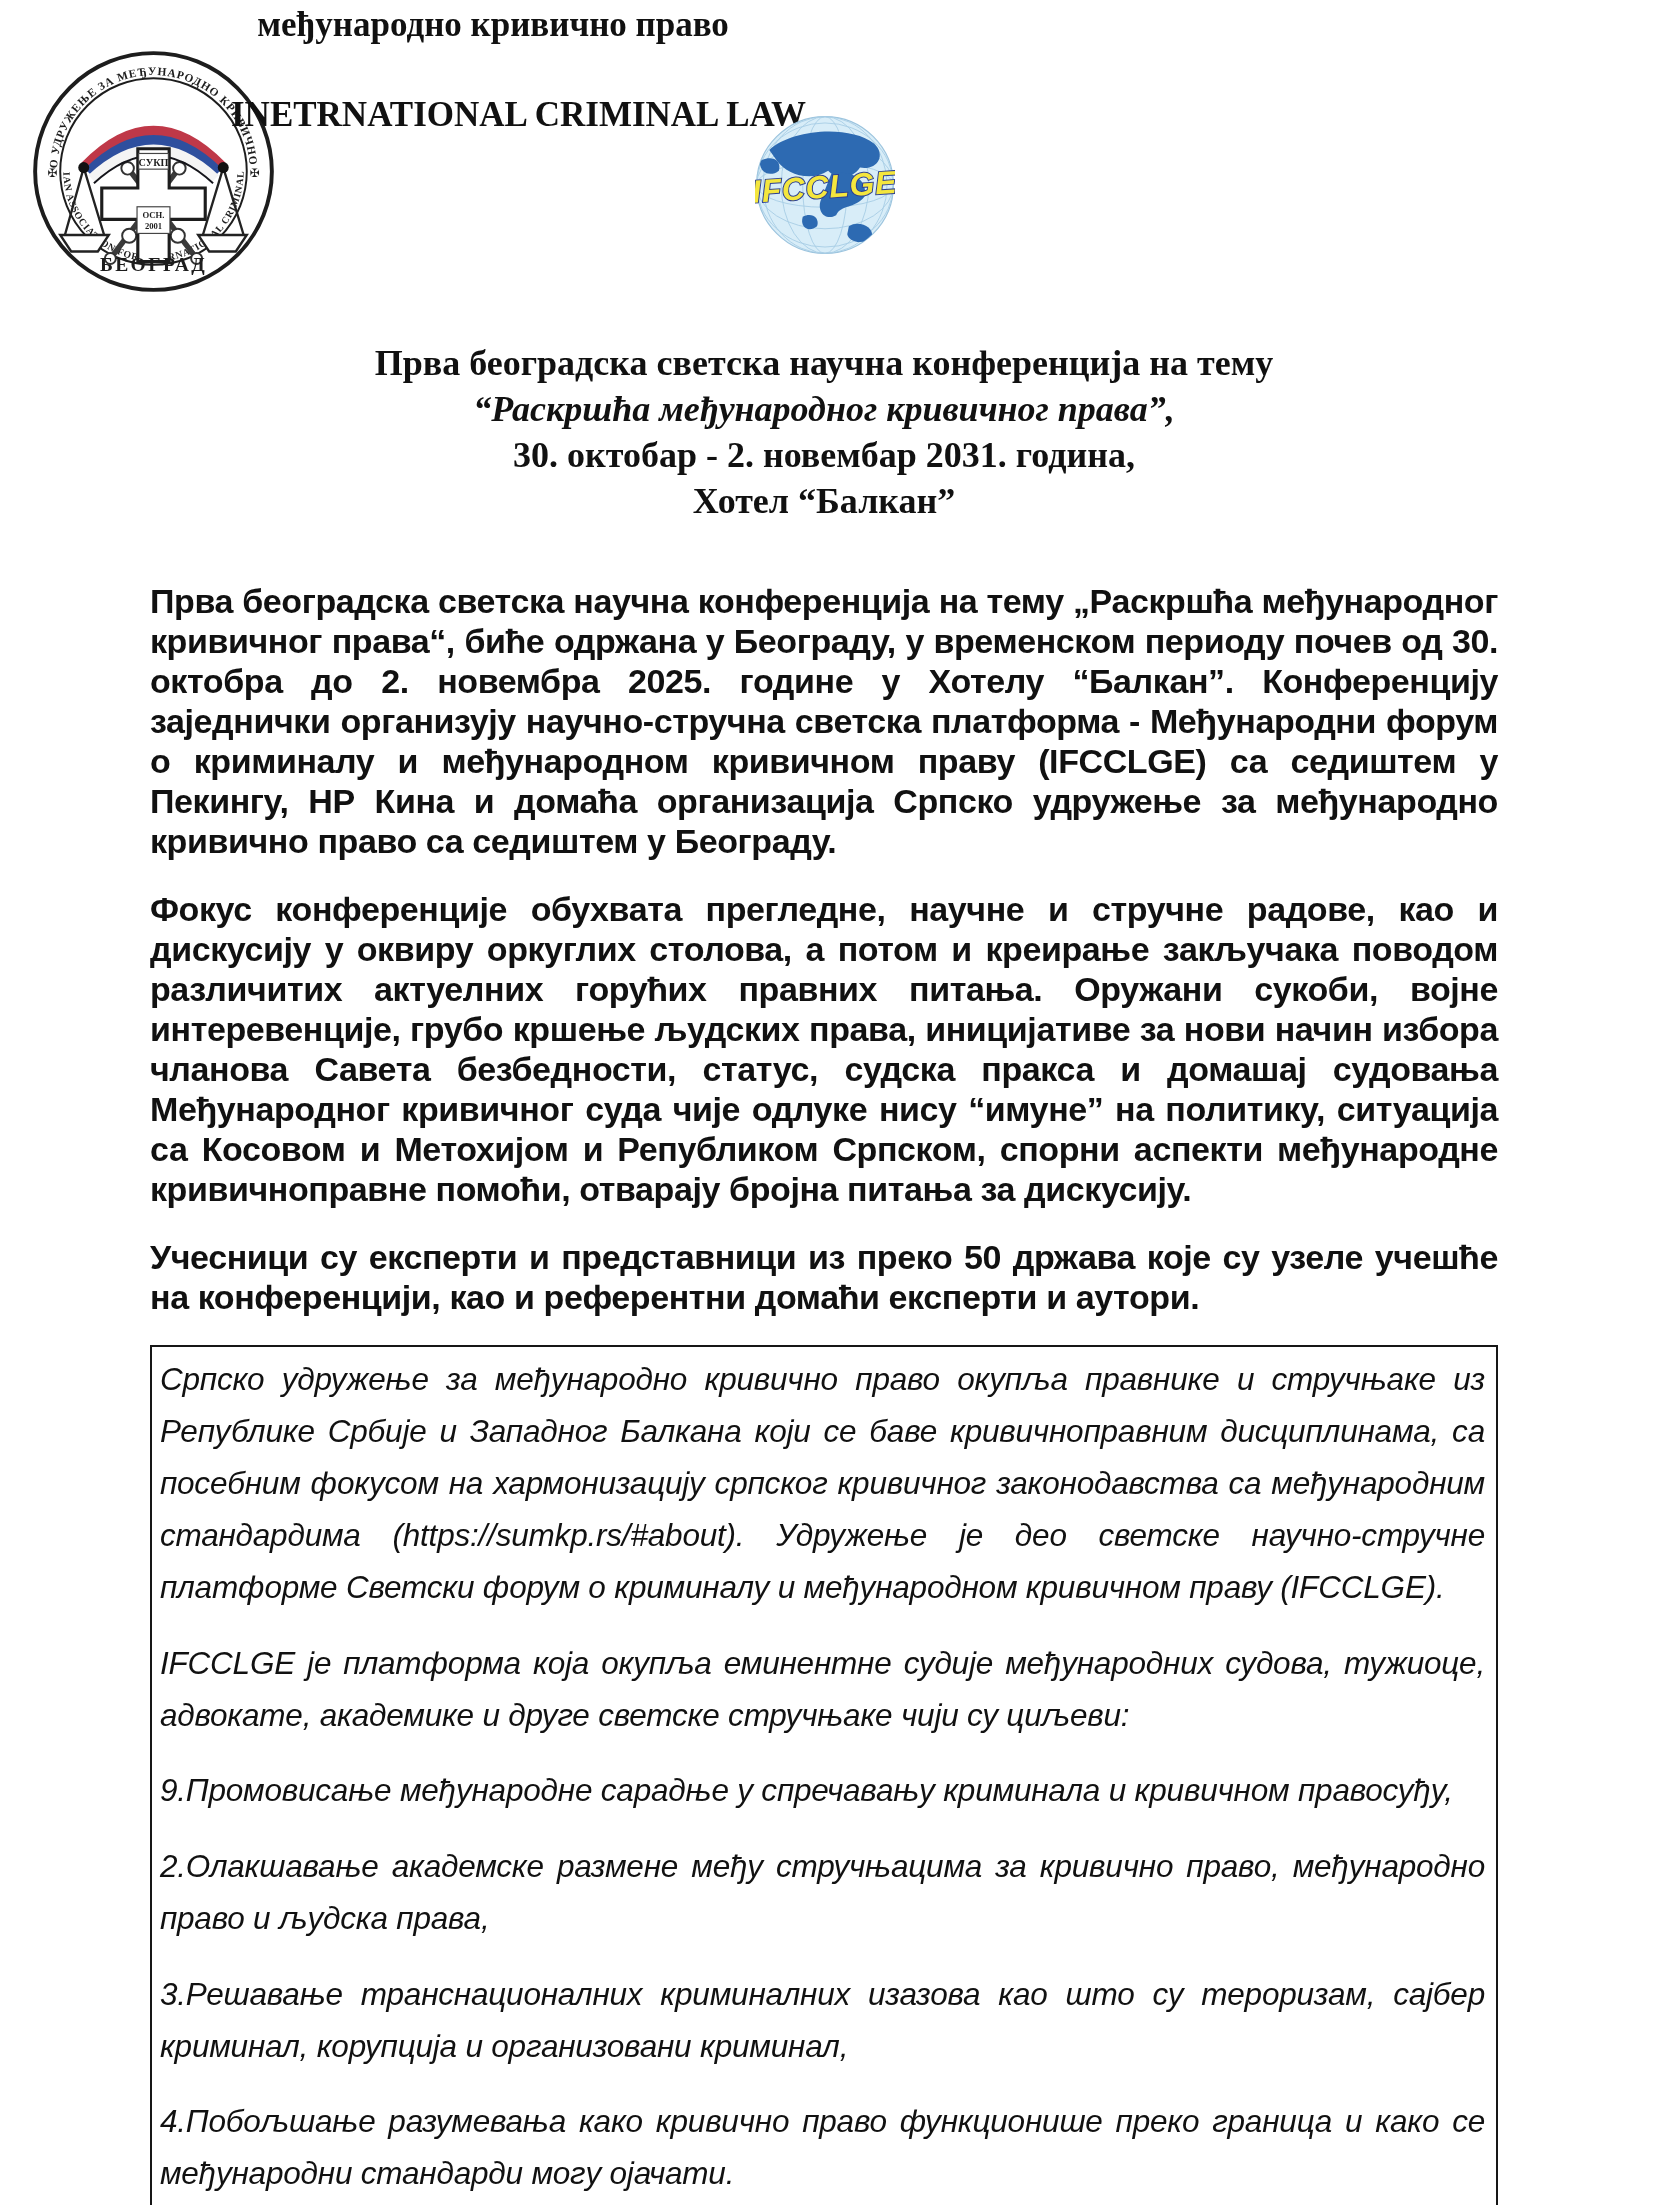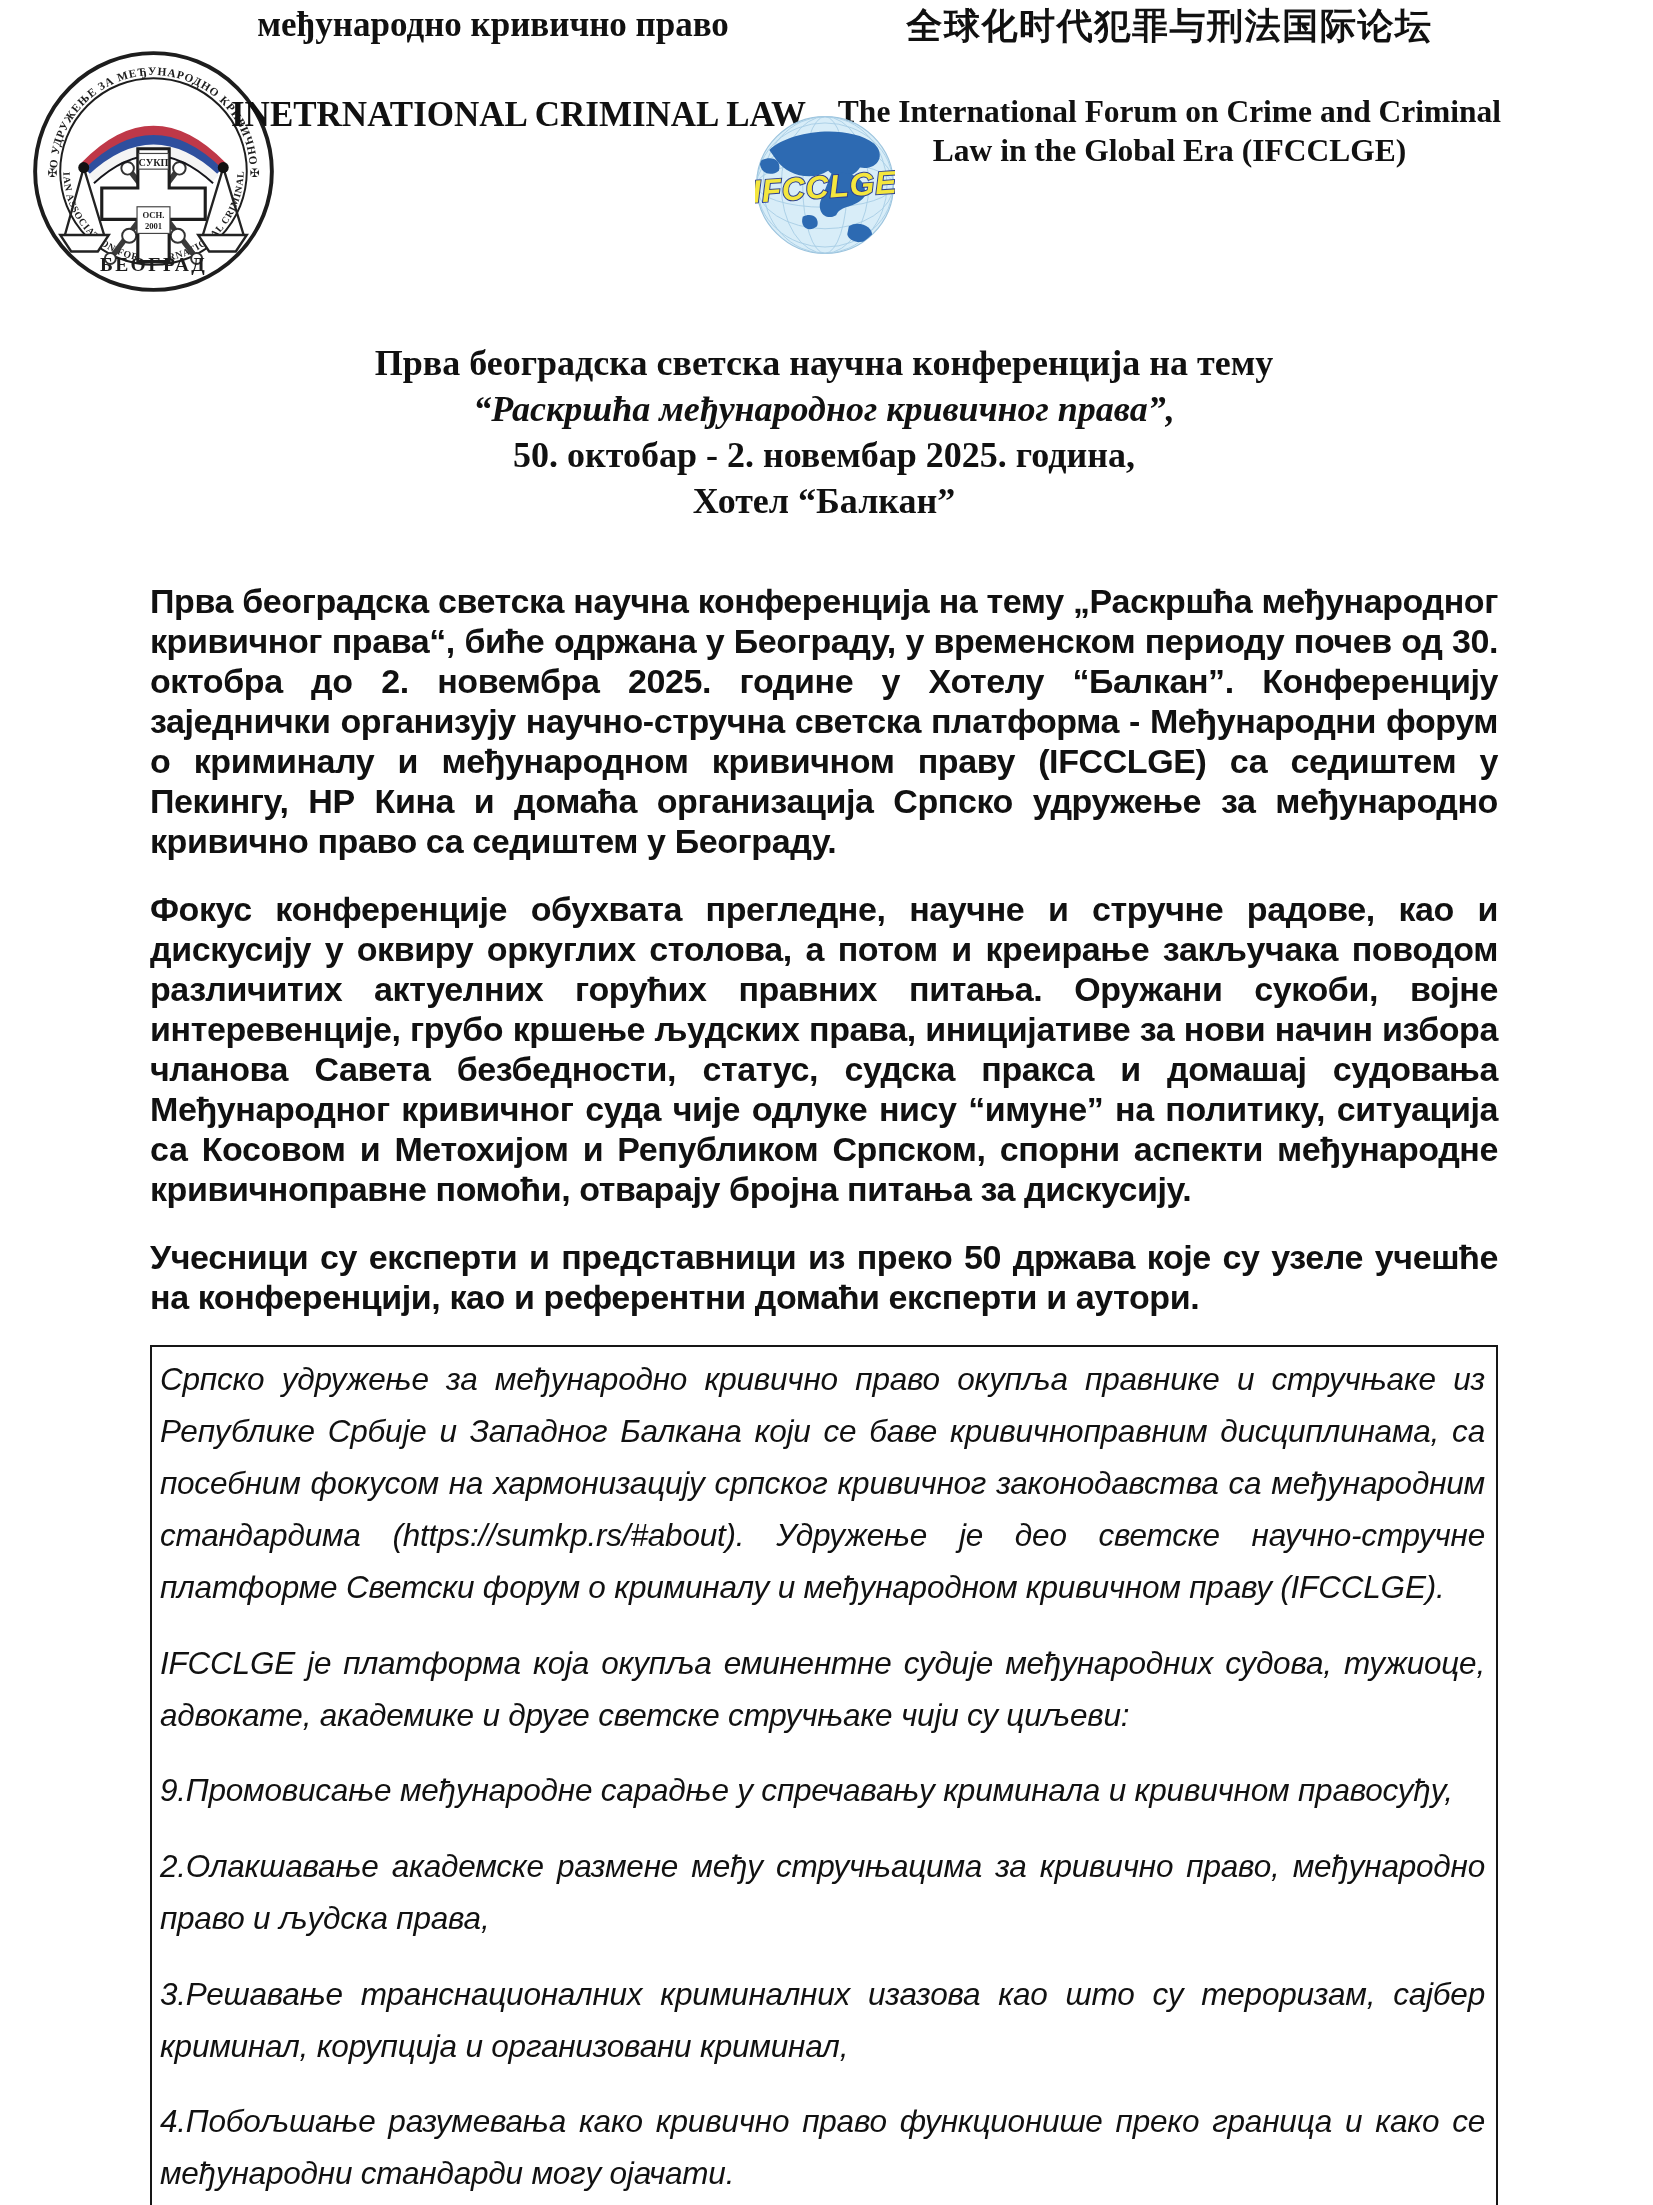--- a/index.html
+++ b/index.html
@@ -131,27 +131,20 @@
 
   <div class="org-left">
     <div class="sr">
       <div>међународно кривично право</div>
     </div>
     <div class="en">
       <div>INETRNATIONAL CRIMINAL LAW</div>
     </div>
   </div>
 
-  <div class="org-right">
-    <div class="zh">全球化时代犯罪与刑法国际论坛</div>
-    <div class="en">
-      <div>The International Forum on Crime and Criminal</div>
-      <div>Law in the Global Era (IFCCLGE)</div>
-    </div>
-  </div>
 
   <div class="globe-wrap">
     <svg viewBox="0 0 176 176" width="140" height="140">
       <defs>
           <clipPath id="globeClip">
             <circle cx="88" cy="88" r="86"></circle>
           </clipPath>
         </defs>
       <circle cx="88" cy="88" r="86" fill="#d8edf8" stroke="#9cc4de" stroke-width="1.5"></circle>
       <g clip-path="url(#globeClip)" stroke="#aacfe6" stroke-width="1.2" fill="none">
@@ -171,21 +164,21 @@
       </g>
       <text x="88" y="104" text-anchor="middle" transform="rotate(-4 88 100)" font-family="Liberation Sans, DejaVu Sans, sans-serif" font-size="40" font-weight="bold" font-style="italic" letter-spacing="1" fill="#f4e63e" stroke="#2c3f92" stroke-width="2.5" paint-order="stroke">IFCCLGE</text>
     </svg>
   </div>
 
   <div class="content">
 
     <div class="conf-title">
       <div>Прва београдска светска научна конференција на тему</div>
       <div class="italic">“Раскршћа међународног кривичног права”,</div>
-      <div>50. октобар - 2. новембар 2025. година,</div>
+      <div>30. октобар - 2. новембар 2031. година,</div>
       <div>Хотел “Балкан”</div>
     </div>
 
     <p class="body-par first">Прва београдска светска научна конференција на тему „Раскршћа међународног кривичног права“, биће одржана у Београду, у временском периоду почев од 30. октобра до 2. новембра 2025. године у Хотелу “Балкан”. Конференцију заједнички организују научно-стручна светска платформа - Међународни форум о криминалу и међународном кривичном праву (IFCCLGE) са седиштем у Пекингу, НР Кина и домаћа организација Српско удружење за међународно кривично право са седиштем у Београду.</p>
 
     <p class="body-par">Фокус конференције обухвата прегледне, научне и стручне радове, као и дискусију у оквиру оркуглих столова, а потом и креирање закључака поводом различитих актуелних горућих правних питања. Оружани сукоби, војне интеревенције, грубо кршење људских права, иницијативе за нови начин избора чланова Савета безбедности, статус, судска пракса и домашај судовања Међународног кривичног суда чије одлуке нису “имуне” на политику, ситуација са Косовом и Метохијом и Републиком Српском, спорни аспекти међународне кривичноправне помоћи, отварају бројна питања за дискусију.</p>
 
     <p class="body-par">Учесници су експерти и представници из преко 50 држава које су узеле учешће на конференцији, као и референтни домаћи експерти и аутори.</p>
 
     <div class="info-box">

